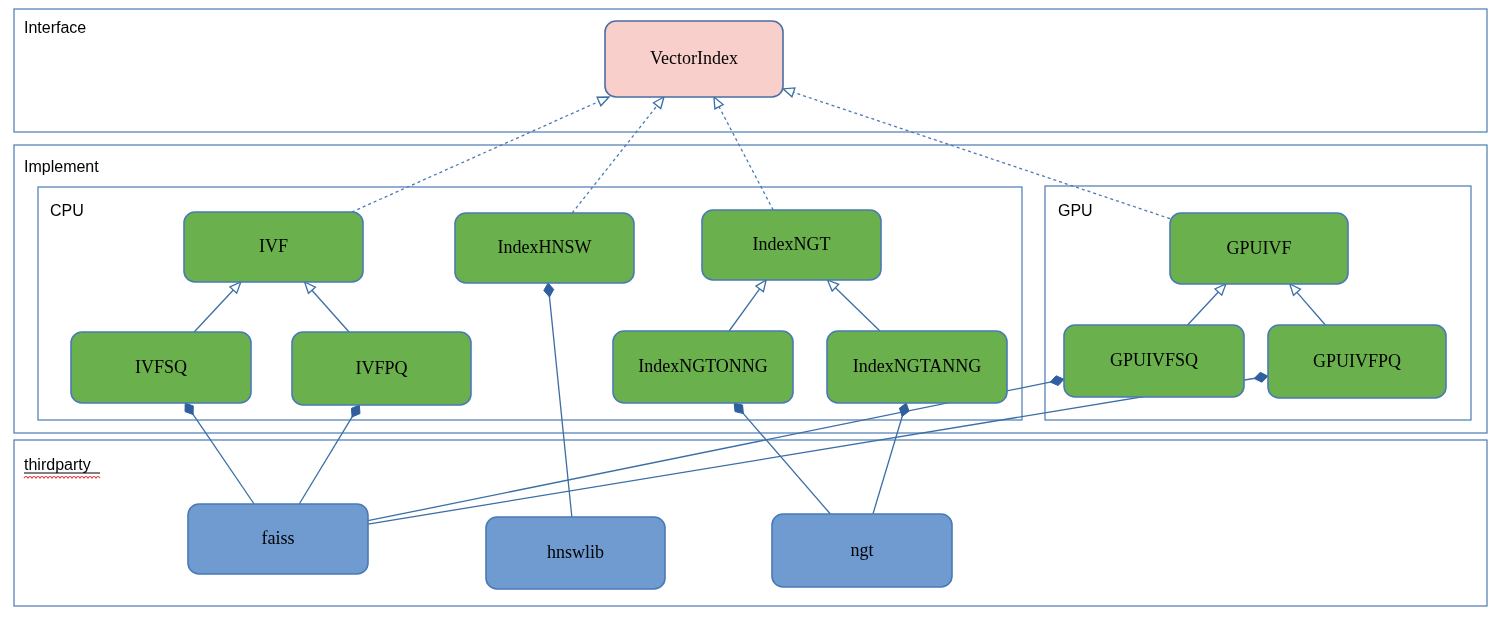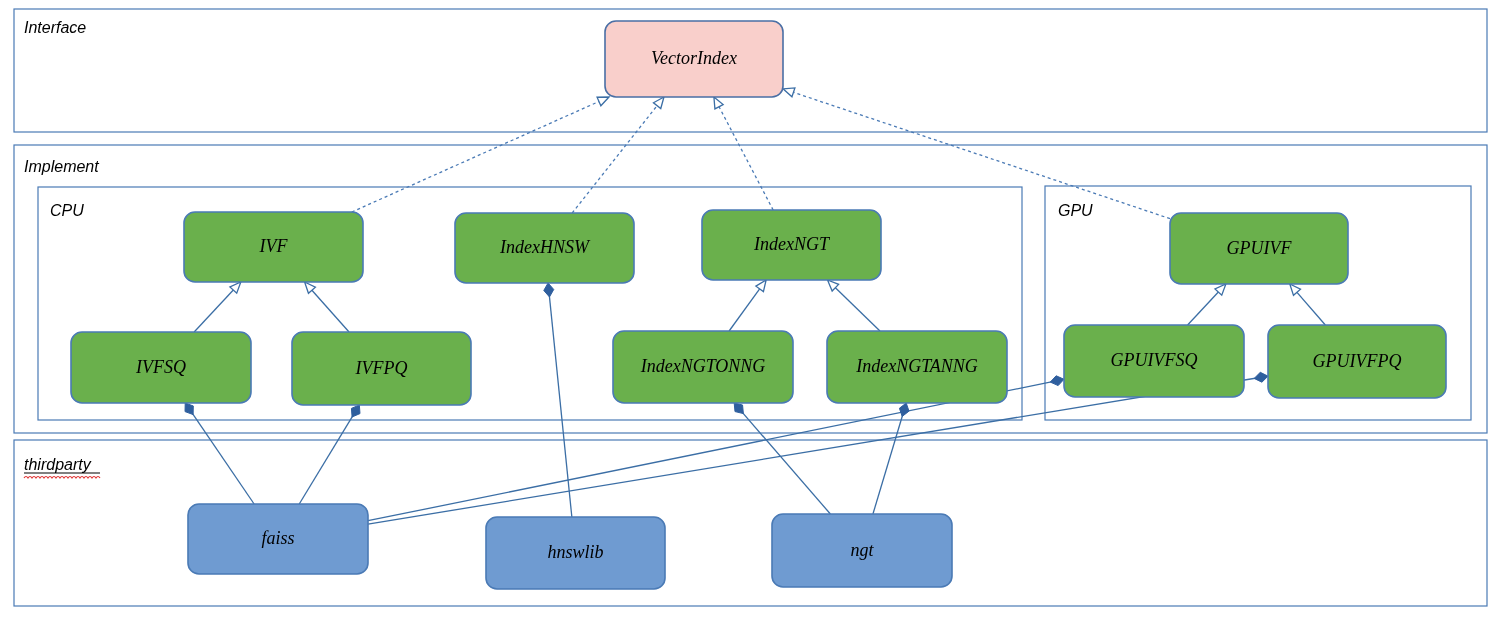--- a/index.html
+++ b/index.html
@@ -11,21 +11,20 @@
     width: 1503px;
     height: 628px;
     font-family: "Liberation Sans", sans-serif;
     overflow: hidden;
   }
   #diagram-root {
     position: relative;
     width: 1192px;
     height: 628px;
     background: #ffffff;
-    font-style: italic;
   }
   svg.canvas {
     position: absolute;
     top: 0;
     left: 0;
     width: 1503px;
     height: 628px;
   }
   .group-label {
     font-family: "Liberation Sans", sans-serif;

